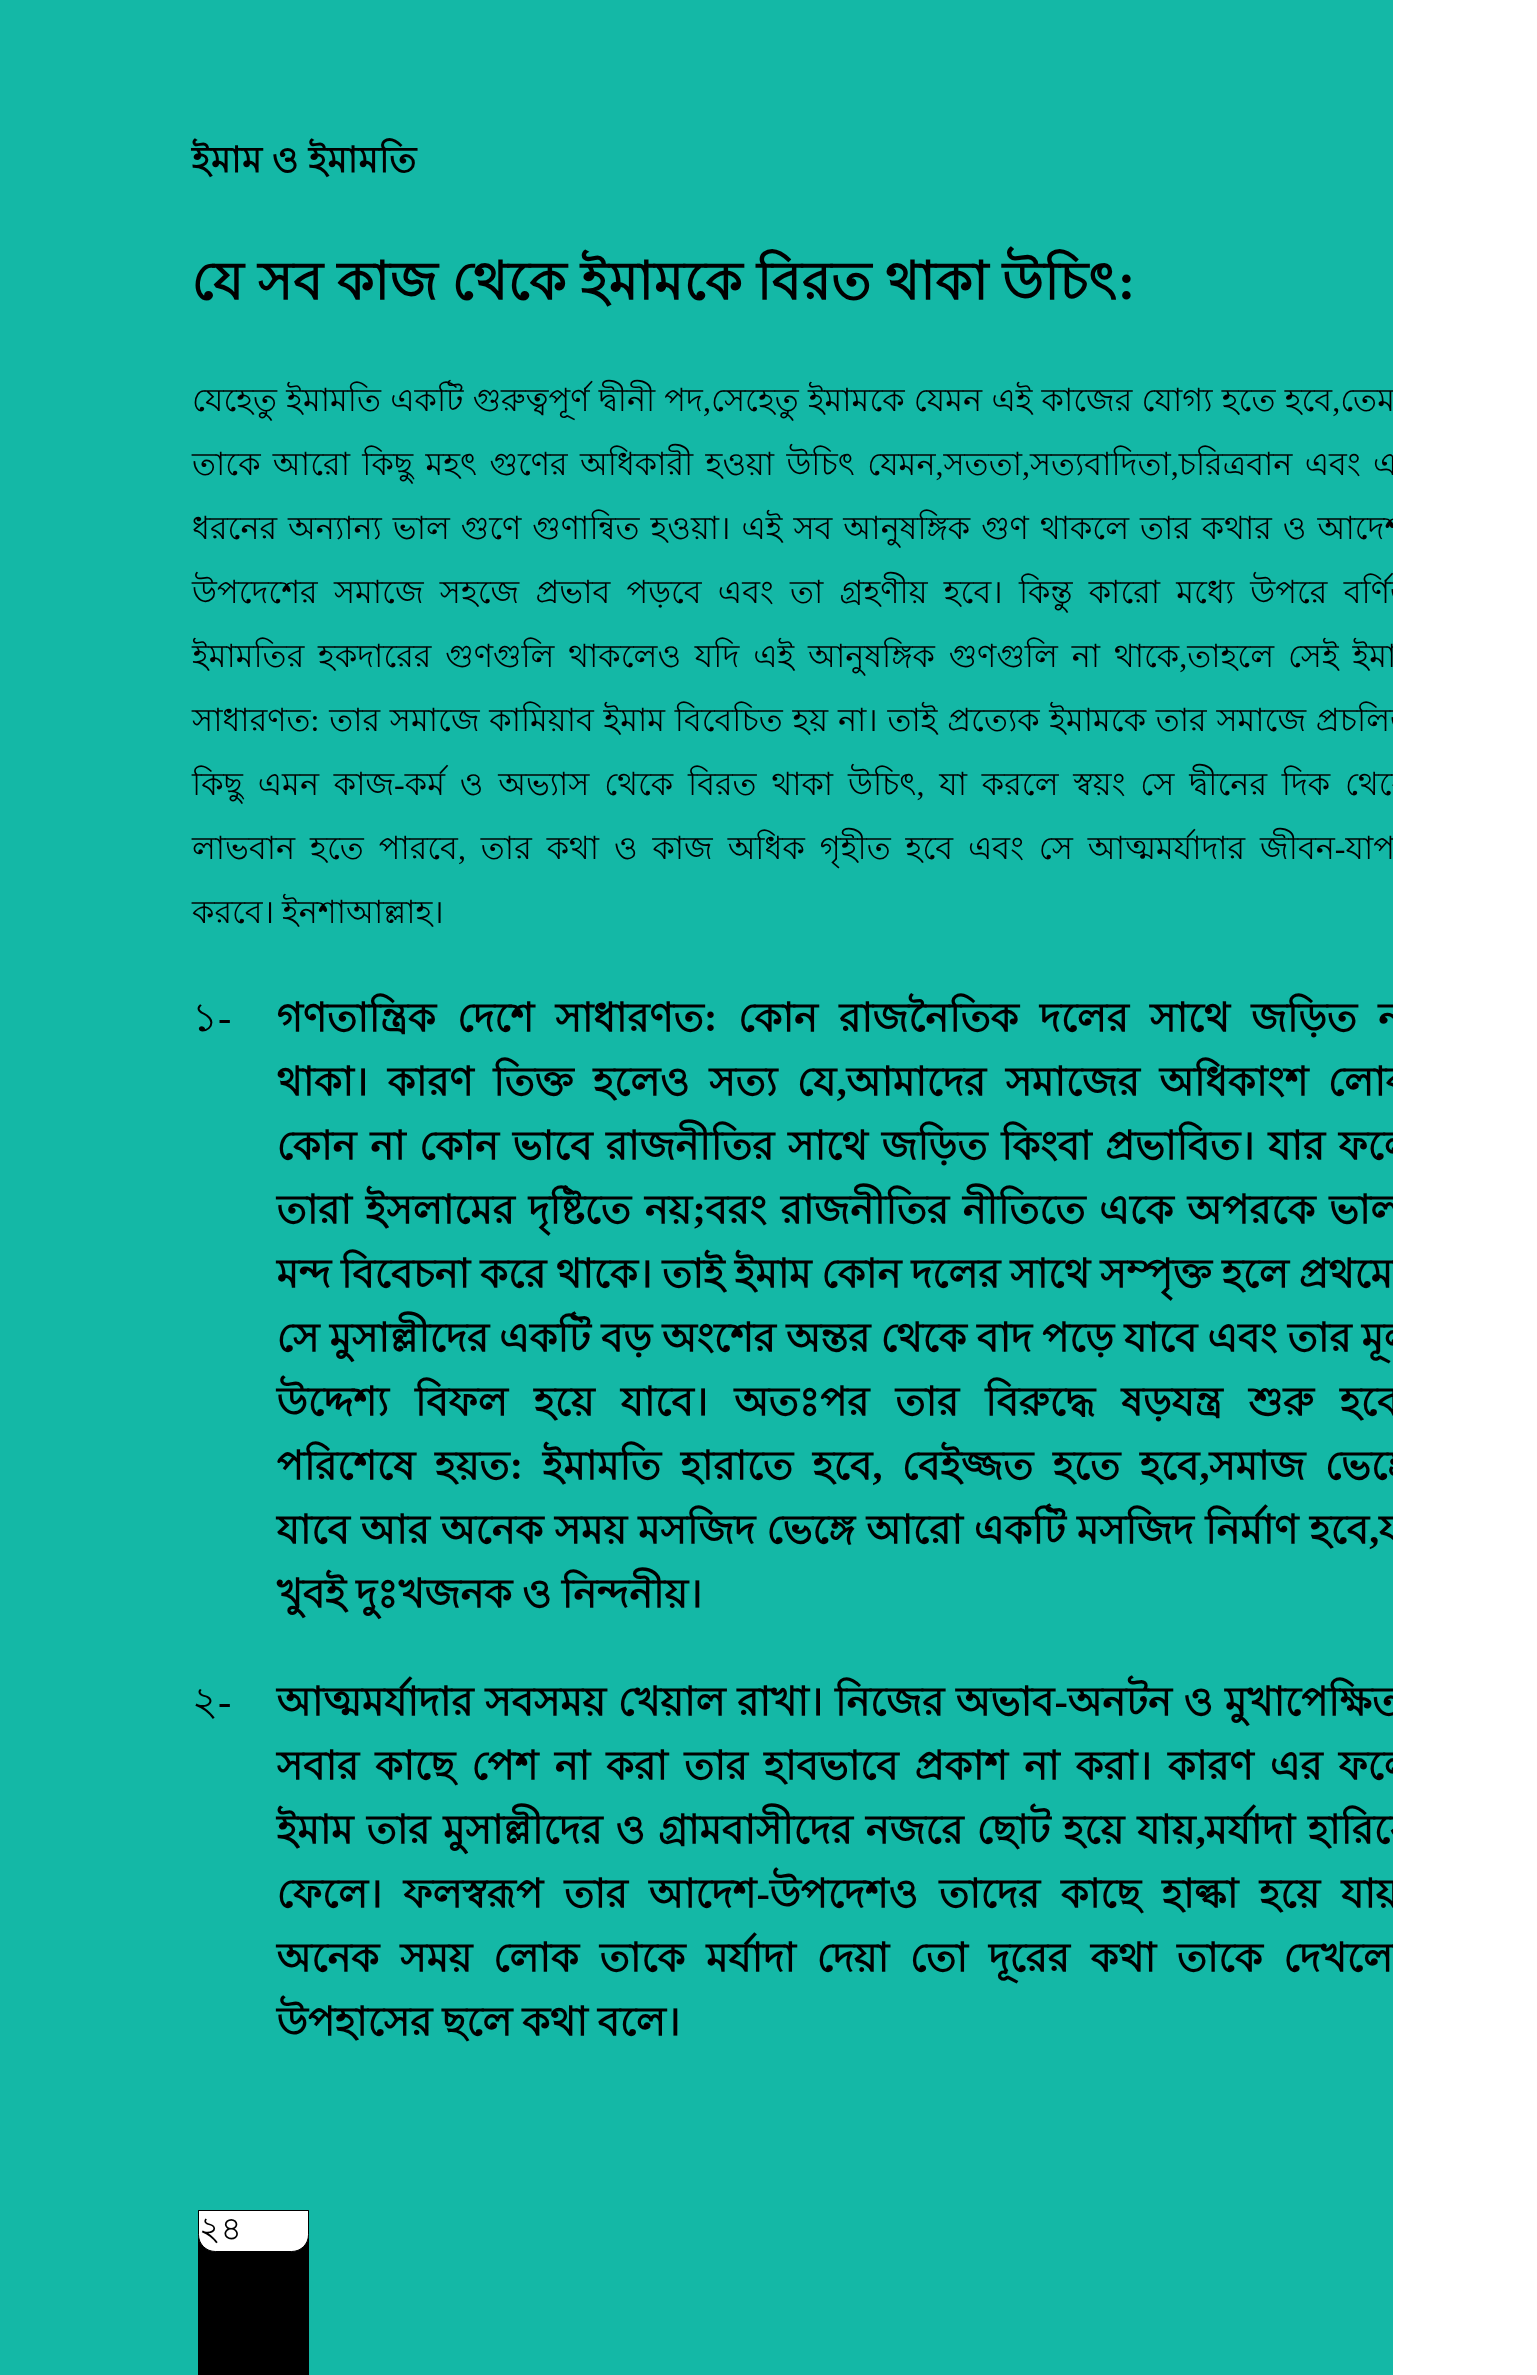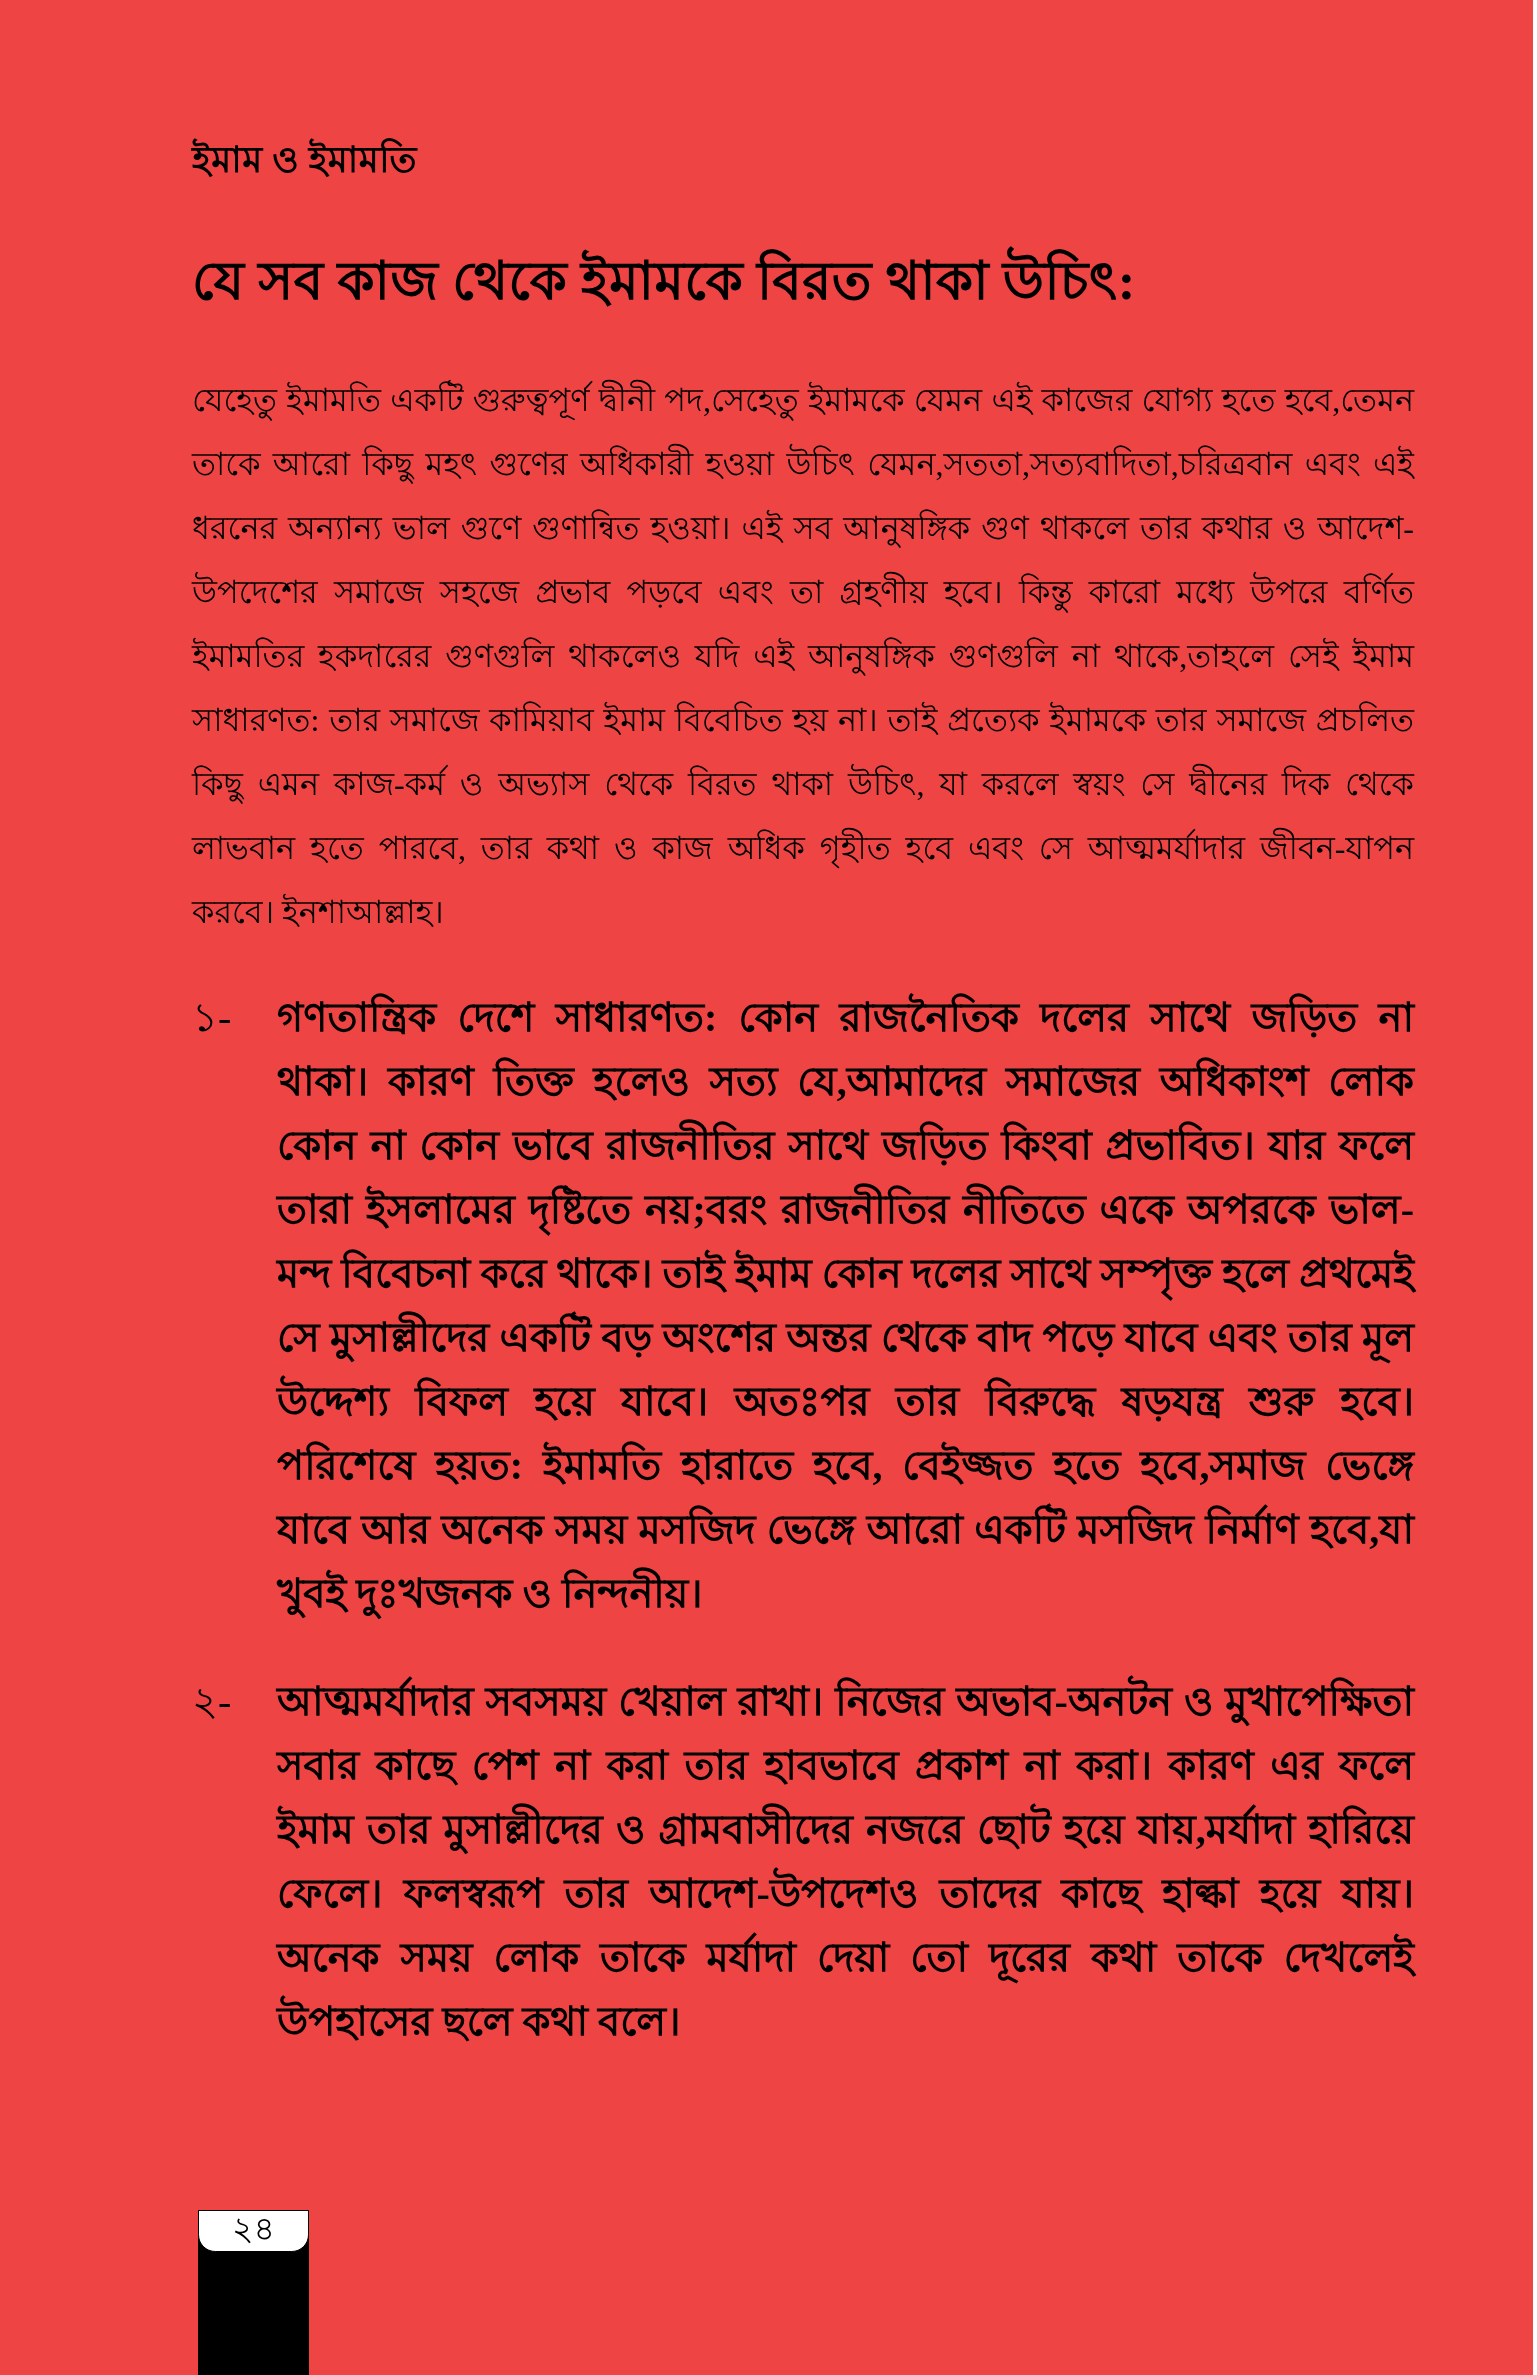--- a/index.html
+++ b/index.html
@@ -2,23 +2,23 @@
 <html lang="bn"><head>
 <meta charset="utf-8">
 <style>
   html, body {
     margin: 0;
     padding: 0;
     background: #ffffff;
   }
   .page {
     position: relative;
-    width: 1533px;
+    width: 1393px;
     height: 2376px;
-    background: #ef4444;
+    background: #14b8a6;
     color: #000000;
     font-family: "Liberation Serif", "DejaVu Serif", serif;
     overflow: hidden;
   }
   .content {
     position: absolute;
     left: 192px;
     top: 0;
     width: 1222px;
   }
@@ -76,21 +76,21 @@
     top: 0;
     left: 0;
     right: 0;
     height: 40px;
     background: #ffffff;
     border: 1.9px solid #000000;
     border-top-width: 1px;
     border-radius: 0 0 17.3px 17.3px;
     display: flex;
     align-items: center;
-    justify-content: center;
+    justify-content: flex-start;
   }
   .page-number {
     font-size: 33px;
     line-height: 33px;
     padding-bottom: 3.8px;
   }
 </style>
 </head>
 <body>
 

